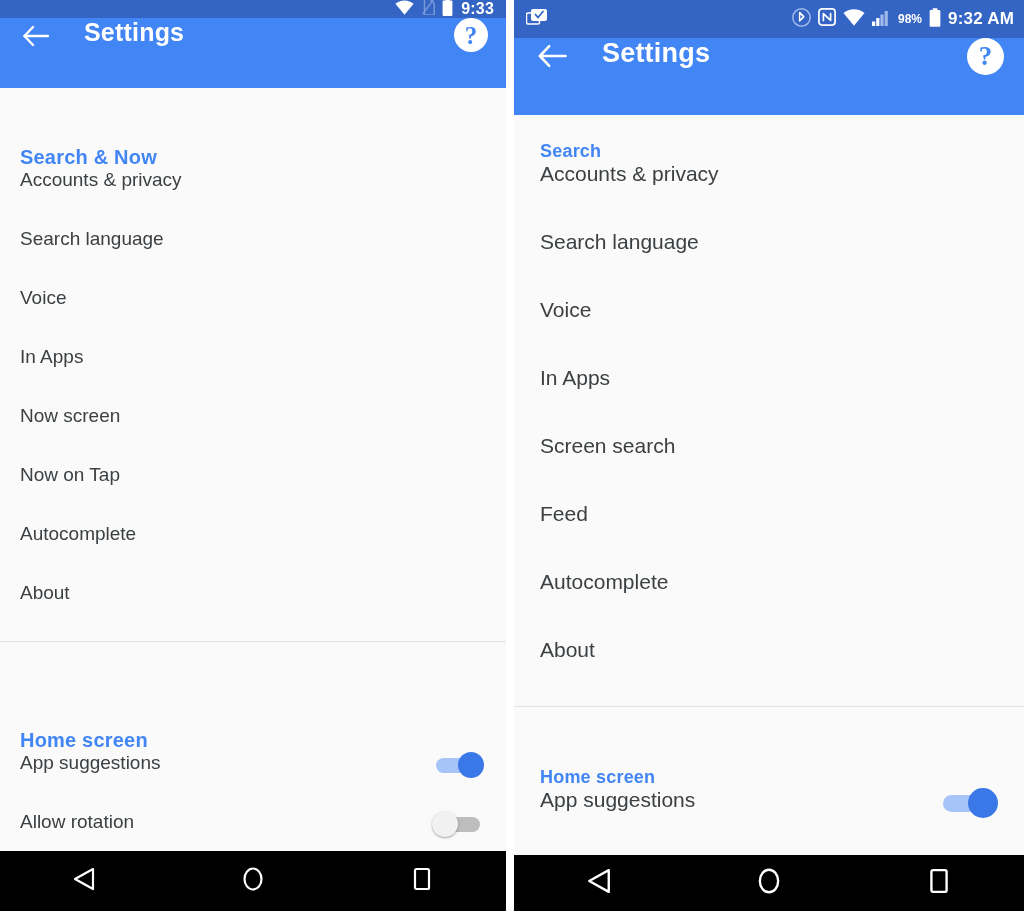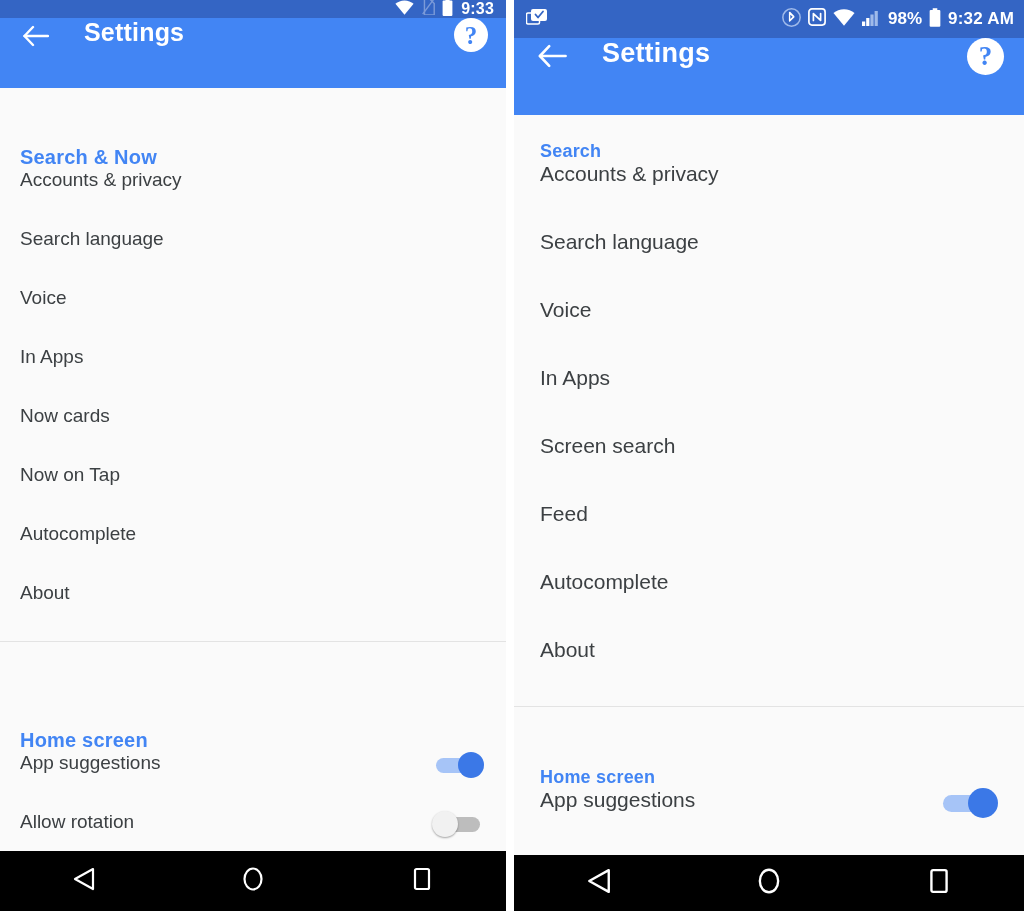--- a/index.html
+++ b/index.html
@@ -49,21 +49,21 @@
     gap: 7px;
   }
   .status-time {
     font-size: 16px;
     font-weight: bold;
     letter-spacing: 0.2px;
     white-space: nowrap;
   }
   #statusbar-right .status-time { font-size: 17px; }
   .status-pct {
-    font-size: 17px;
+    font-size: 12px;
     font-weight: bold;
     white-space: nowrap;
   }
   .sicon { display: block; }
 
   
   .appbar {
     position: relative;
     background: #4285f4;
     display: flex;
@@ -255,21 +255,21 @@
       <div class="list-row">
         <span class="row-label">Search language</span>
       </div>
       <div class="list-row">
         <span class="row-label">Voice</span>
       </div>
       <div class="list-row">
         <span class="row-label">In Apps</span>
       </div>
       <div class="list-row">
-        <span class="row-label">Now cards</span>
+        <span class="row-label">Now screen</span>
       </div>
       <div class="list-row">
         <span class="row-label">Now on Tap</span>
       </div>
       <div class="list-row">
         <span class="row-label">Autocomplete</span>
       </div>
       <div class="list-row">
         <span class="row-label">About</span>
       </div>

